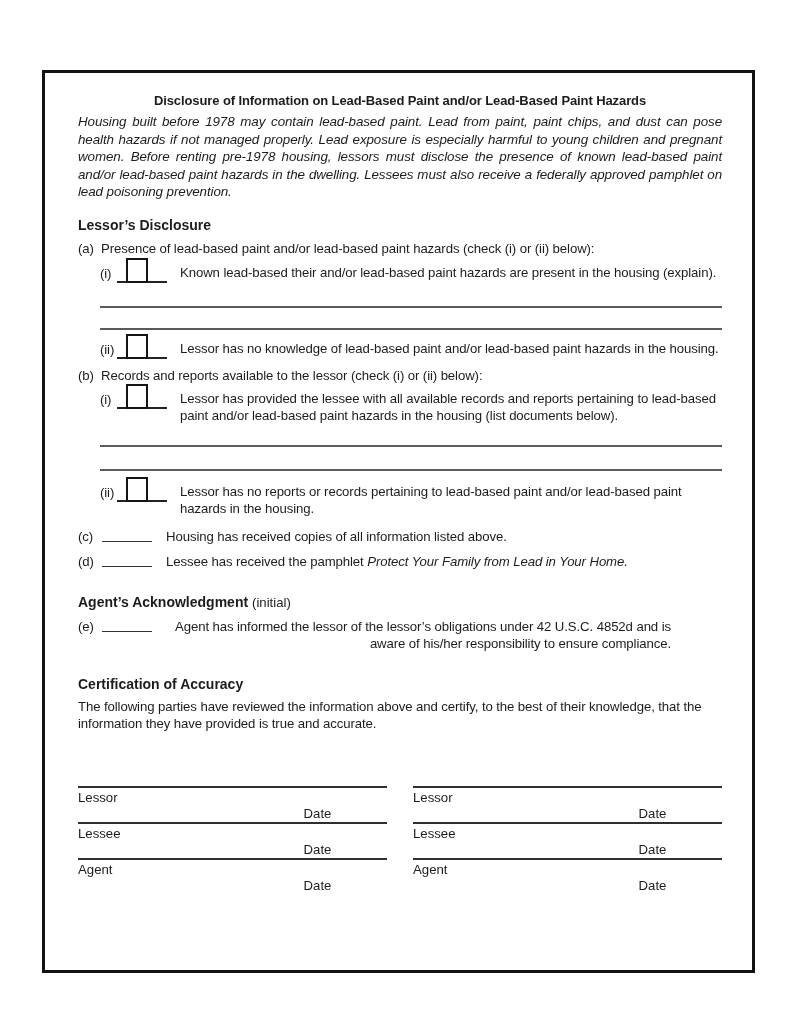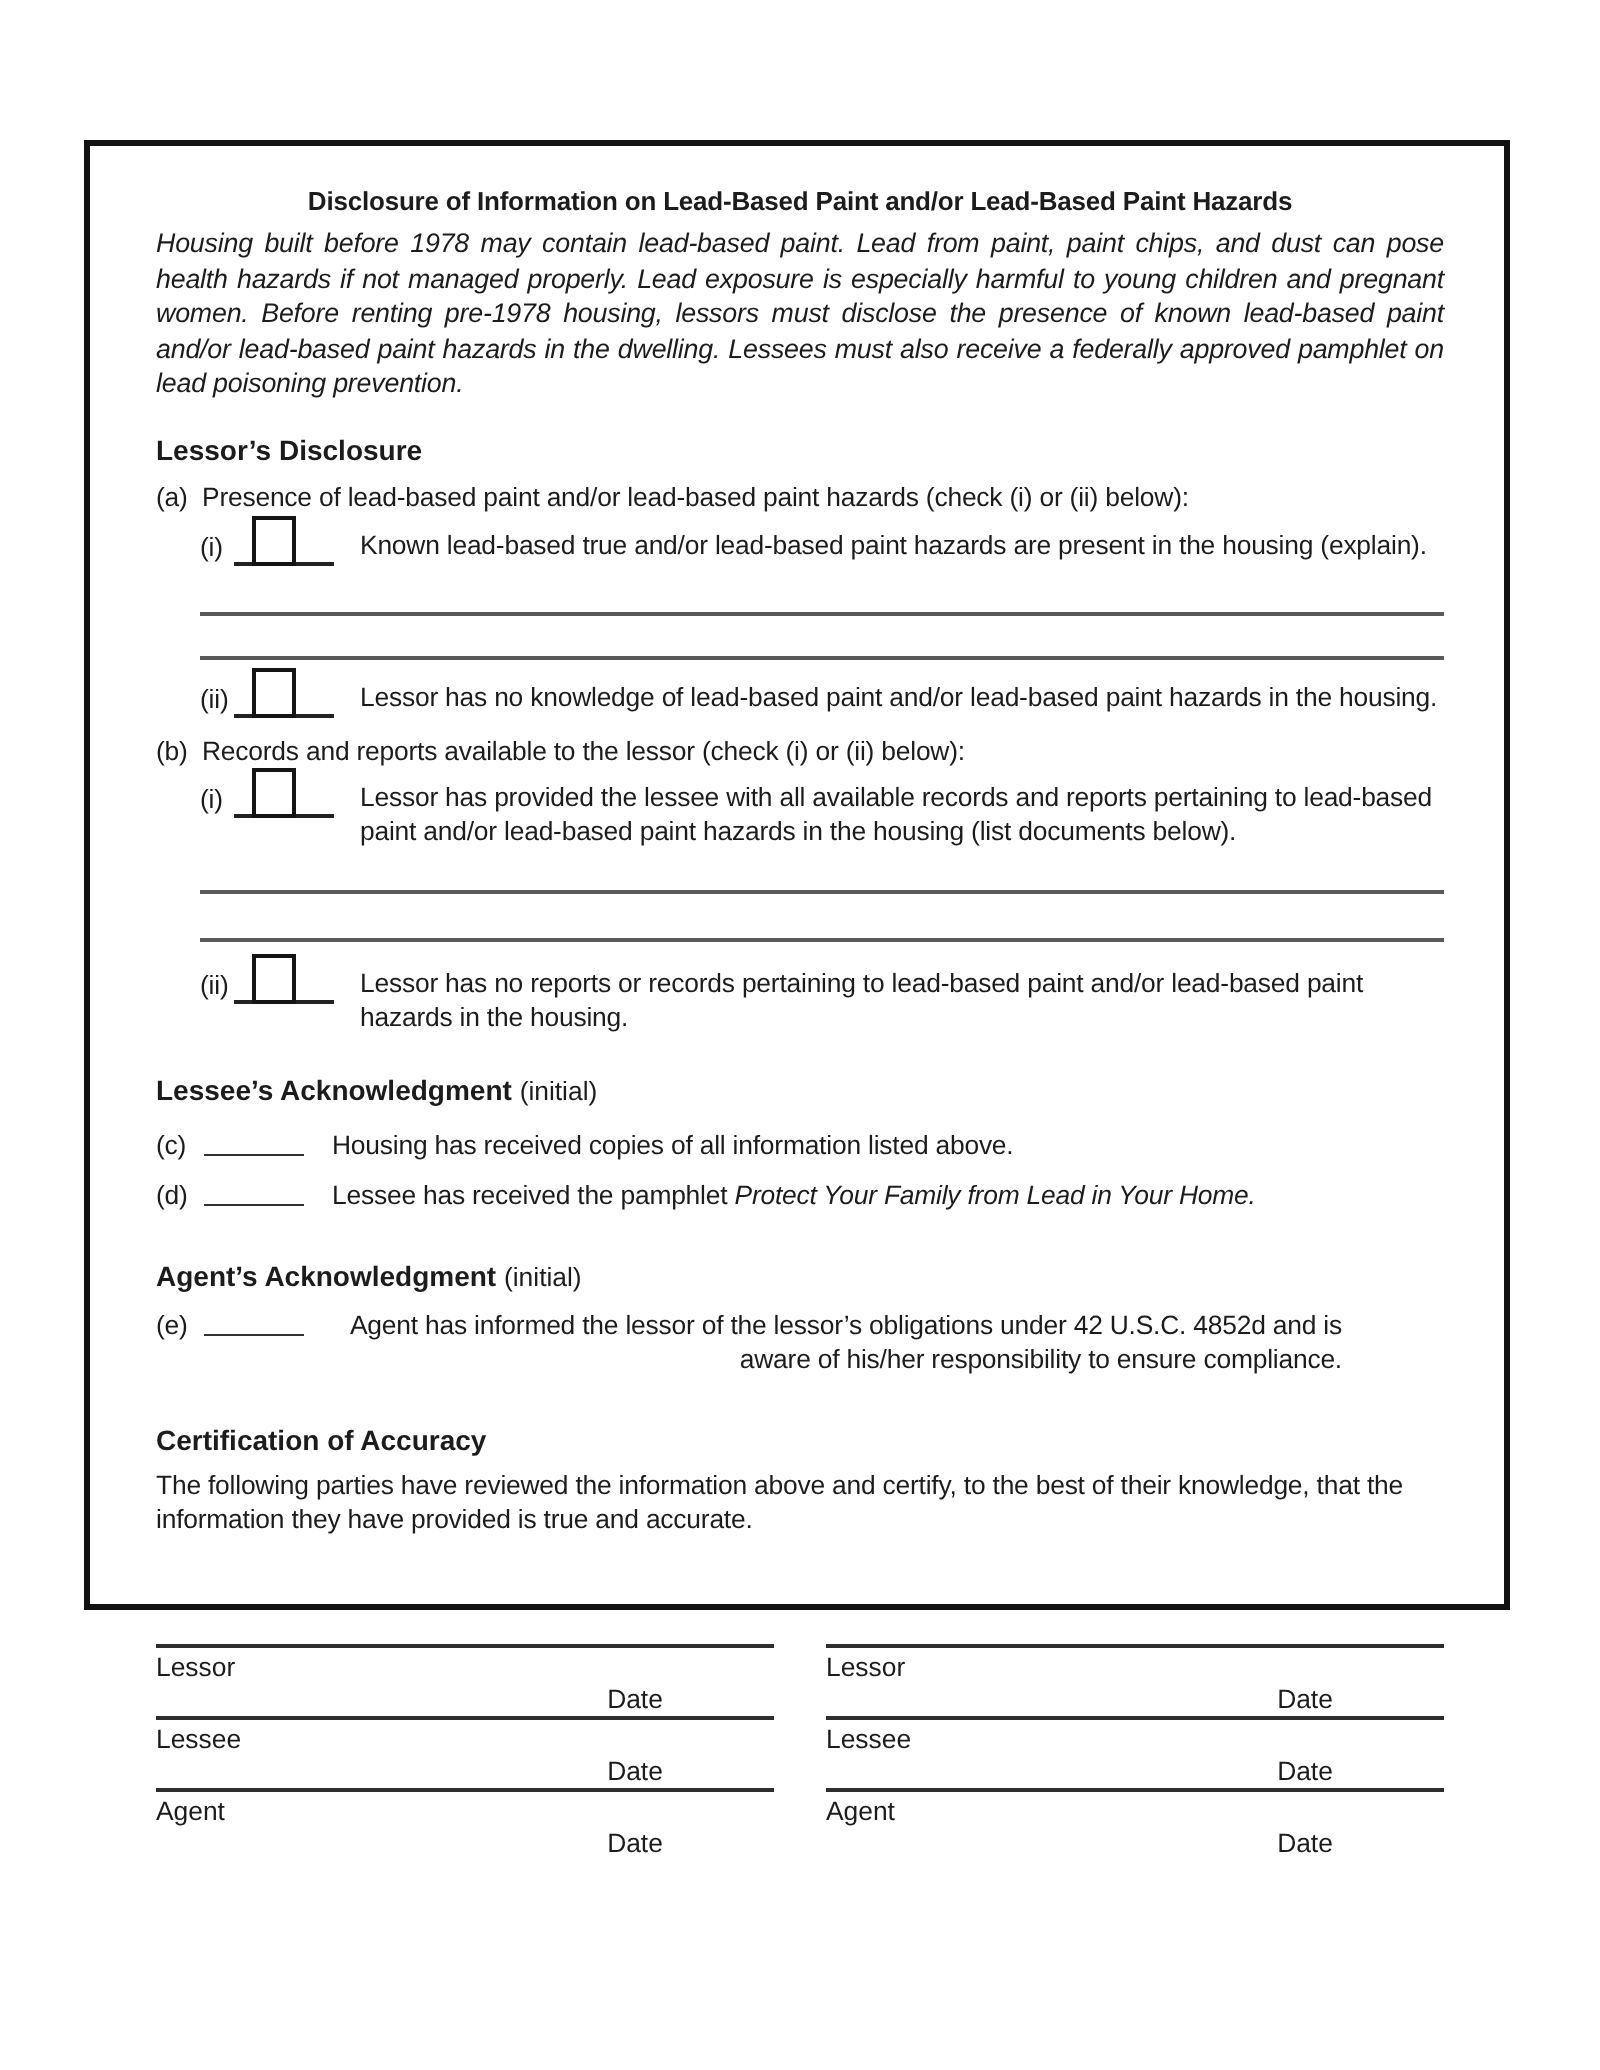--- a/index.html
+++ b/index.html
@@ -10,21 +10,21 @@
     background: #ffffff;
     font-family: "Liberation Sans", sans-serif;
     color: #1c1c1c;
     overflow: hidden;
   }
   .form-border {
     position: absolute;
     left: 42px;
     top: 70px;
     width: 713px;
-    height: 735px;
+    height: 903px;
     border: 3px solid #121212;
     box-sizing: border-box;
     padding: 20px 30px 0 33px;
     background: #ffffff;
   }
   .doc-title {
     margin: 0;
     text-align: center;
     font-size: 13px;
     font-weight: bold;
@@ -151,21 +151,21 @@
     <div class="item item-a">
       <span class="item-tag">(a)</span>
       <span class="item-text">Presence of lead-based paint and/or lead-based paint hazards (check (i) or (ii) below):</span>
     </div>
 
     <div class="sub sub-a-i">
       <span class="sub-tag">(i)</span>
       <span class="checkline">
           <span class="checkbox"></span>
         </span>
-      <span class="sub-text">Known lead-based true and/or lead-based paint hazards are present in the housing (explain).</span>
+      <span class="sub-text">Known lead-based their and/or lead-based paint hazards are present in the housing (explain).</span>
     </div>
 
     <div class="write-line wl-a1"></div>
     <div class="write-line wl-a2"></div>
 
     <div class="sub sub-a-ii">
       <span class="sub-tag">(ii)</span>
       <span class="checkline">
           <span class="checkbox"></span>
         </span>
@@ -189,24 +189,20 @@
     <div class="write-line wl-b2"></div>
 
     <div class="sub sub-b-ii">
       <span class="sub-tag">(ii)</span>
       <span class="checkline">
           <span class="checkbox"></span>
         </span>
       <span class="sub-text">Lessor has no reports or records pertaining to lead-based paint and/or lead-based paint hazards in the housing.</span>
     </div>
 
-    <div class="section-heading sh-lessee">
-      <span>Lessee’s Acknowledgment</span>
-      <span class="heading-suffix">(initial)</span>
-    </div>
 
     <div class="init-row row-c">
       <span class="init-tag">(c)</span>
       <span class="init-line"></span>
       <span class="init-text">Housing has received copies of all information listed above.</span>
     </div>
 
     <div class="init-row row-d">
       <span class="init-tag">(d)</span>
       <span class="init-line"></span>

